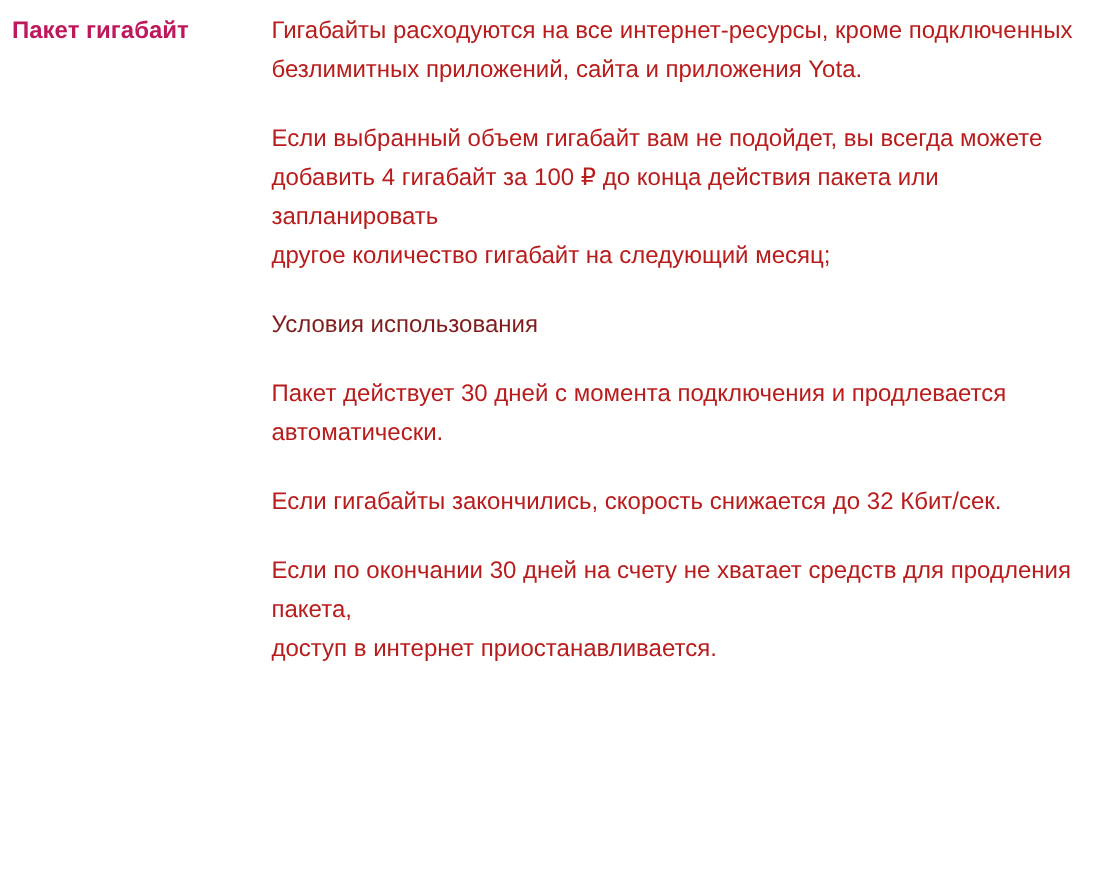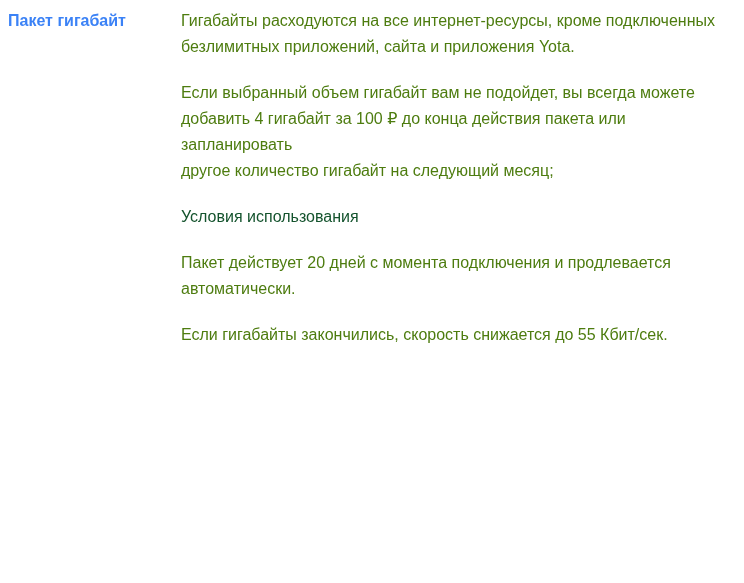--- a/index.html
+++ b/index.html
@@ -26,49 +26,51 @@
   }
   .right-col {
     flex: 1 1 auto;
     max-width: 540px;
   }
   .package-title {
     margin: 0;
     font-size: 16px;
     line-height: 26px;
     font-weight: bold;
-    color: #3b82f6;
+    color: #be185d;
   }
   .para {
     margin: 0 0 20px 0;
     font-size: 16px;
     line-height: 26px;
-    color: #4d7c0f;
+    color: #b91c1c;
     white-space: pre-line;
   }
   .terms-subheading {
     margin: 0 0 20px 0;
     font-size: 16px;
     line-height: 26px;
     font-weight: normal;
-    color: #14532d;
+    color: #7f1d1d;
   }
 </style>
 </head>
 <body>
 
 <div class="layout">
   <div class="left-col">
     <h2 class="package-title">Пакет гигабайт</h2>
   </div>
   <div class="right-col">
     <p class="para">Гигабайты расходуются на все интернет-ресурсы, кроме подключенных
 безлимитных приложений, сайта и приложения Yota.</p>
     <p class="para">Если выбранный объем гигабайт вам не подойдет, вы всегда можете
 добавить 4 гигабайт за 100 ₽ до конца действия пакета или запланировать
 другое количество гигабайт на следующий месяц;</p>
     <h3 class="terms-subheading">Условия использования</h3>
-    <p class="para">Пакет действует 20 дней с момента подключения и продлевается
+    <p class="para">Пакет действует 30 дней с момента подключения и продлевается
 автоматически.</p>
-    <p class="para">Если гигабайты закончились, скорость снижается до 55 Кбит/сек.</p>
+    <p class="para">Если гигабайты закончились, скорость снижается до 32 Кбит/сек.</p>
+    <p class="para">Если по окончании 30 дней на счету не хватает средств для продления пакета,
+доступ в интернет приостанавливается.</p>
 
   </div>
 </div>
 
 </body></html>

